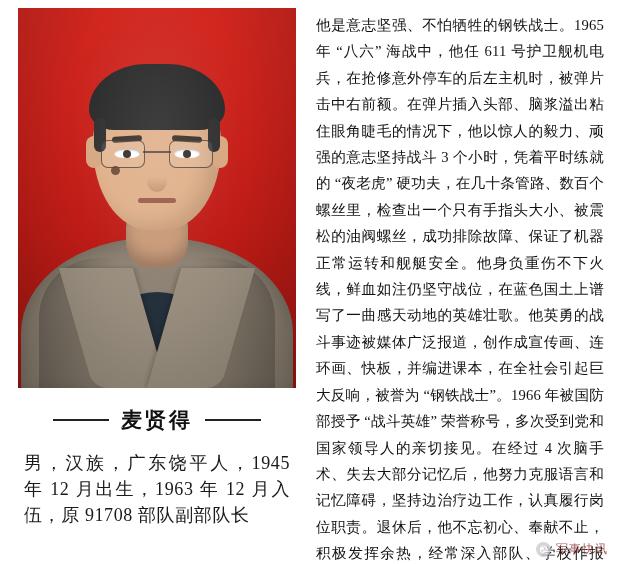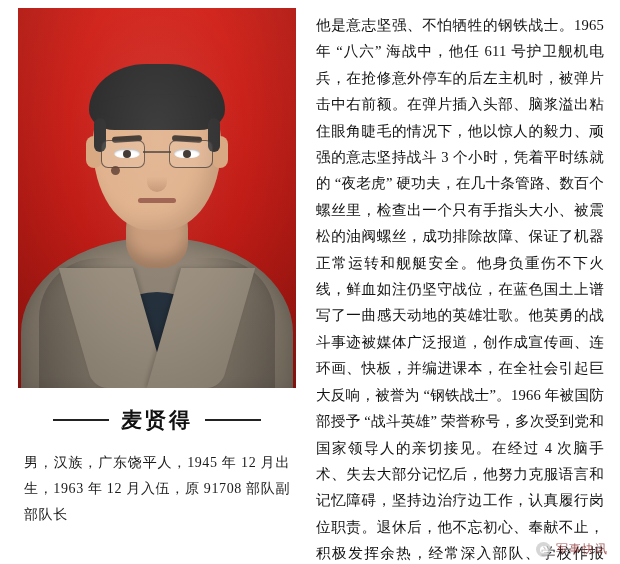--- a/index.html
+++ b/index.html
@@ -265,21 +265,21 @@
   .name {
     font-size: 21px;
     font-weight: bold;
     letter-spacing: 3px;
     color: #111111;
     font-family: "Liberation Serif", "DejaVu Serif", serif;
   }
   .bio {
     margin-top: 16px;
     width: 266px;
-    font-size: 14px;
+    font-size: 18px;
     line-height: 26px;
     color: #1a1a1a;
     text-align: justify;
     letter-spacing: .6px;
   }
   
   .right-col {
     width: 310px;
     padding: 12px 16px 0 6px;
     box-sizing: border-box;

